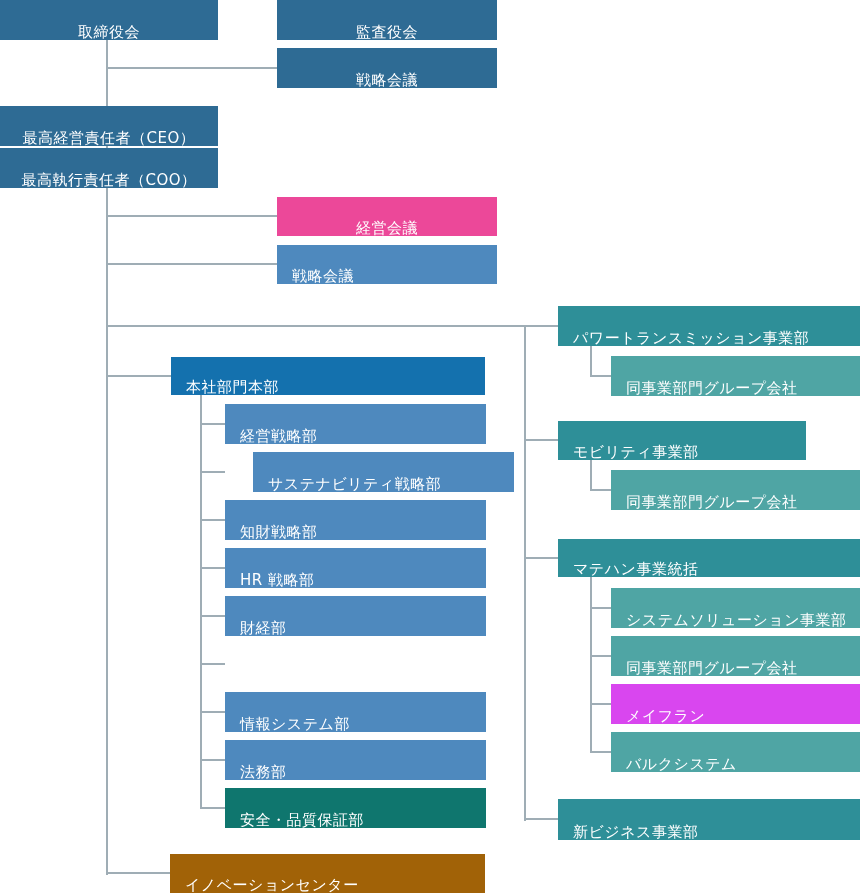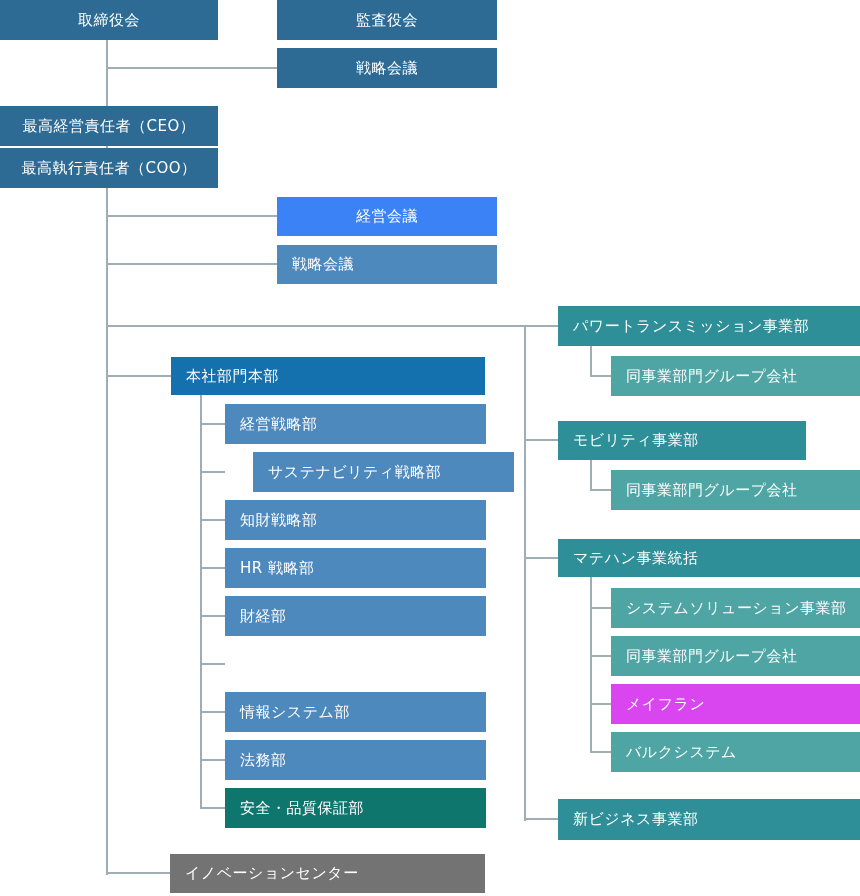--- a/index.html
+++ b/index.html
@@ -17,21 +17,21 @@
   }
   .line {
     position: absolute;
     z-index: 1;
   }
   .node {
     position: absolute;
     z-index: 2;
     box-sizing: border-box;
     display: flex;
-    align-items: center;
+    align-items: flex-end;
     color: #ffffff;
     font-size: 15px;
     line-height: 1;
     letter-spacing: 0.5px;
     white-space: nowrap;
   }
   .node.left {
     justify-content: flex-start;
     padding-left: 15px;
   }
@@ -82,21 +82,21 @@
     </div>
     <div class="node center" style="left: 277px; top: 48px; width: 220px; height: 40px; background: rgb(46, 107, 148); color: rgb(255, 255, 255);">
       <span>戦略会議</span>
     </div>
     <div class="node center" style="left: 0px; top: 100px; width: 218px; height: 40px; background: rgb(46, 107, 148); color: rgb(255, 255, 255); margin-top: 6px;">
       <span>最高経営責任者（CEO）</span>
     </div>
     <div class="node center" style="left: 0px; top: 148px; width: 218px; height: 40px; background: rgb(46, 107, 148); color: rgb(255, 255, 255);">
       <span>最高執行責任者（COO）</span>
     </div>
-    <div class="node center" style="left: 277px; top: 197px; width: 220px; height: 39px; background: #3b82f6; color: rgb(255, 255, 255);">
+    <div class="node center" style="left: 277px; top: 197px; width: 220px; height: 39px; background: #ec4899; color: rgb(255, 255, 255);">
       <span>経営会議</span>
     </div>
     <div class="node left" style="left: 277px; top: 245px; width: 220px; height: 39px; background: rgb(78, 137, 190); color: rgb(255, 255, 255);">
       <span>戦略会議</span>
     </div>
     <div class="node left" style="left: 558px; top: 306px; width: 302px; height: 40px; background: rgb(46, 143, 152); color: rgb(255, 255, 255);">
       <span>パワートランスミッション事業部</span>
     </div>
     <div class="node left" style="left: 611px; top: 356px; width: 249px; height: 40px; background: rgb(79, 165, 164); color: rgb(255, 255, 255);">
       <span>同事業部門グループ会社</span>
@@ -145,16 +145,16 @@
     </div>
     <div class="node left" style="left: 611px; top: 684px; width: 288px; height: 40px; background: #d946ef; color: rgb(255, 255, 255);">
       <span>メイフラン</span>
     </div>
     <div class="node left" style="left: 611px; top: 732px; width: 249px; height: 40px; background: rgb(79, 165, 164); color: rgb(255, 255, 255);">
       <span>バルクシステム</span>
     </div>
     <div class="node left" style="left: 558px; top: 799px; width: 302px; height: 41px; background: rgb(46, 143, 152); color: rgb(255, 255, 255);">
       <span>新ビジネス事業部</span>
     </div>
-    <div class="node left" style="left: 170px; top: 854px; width: 315px; height: 39px; background: #737373; color: rgb(255, 255, 255);">
+    <div class="node left" style="left: 170px; top: 854px; width: 315px; height: 39px; background: #a16207; color: rgb(255, 255, 255);">
       <span>イノベーションセンター</span>
     </div>
   </div>
 
 </body></html>

